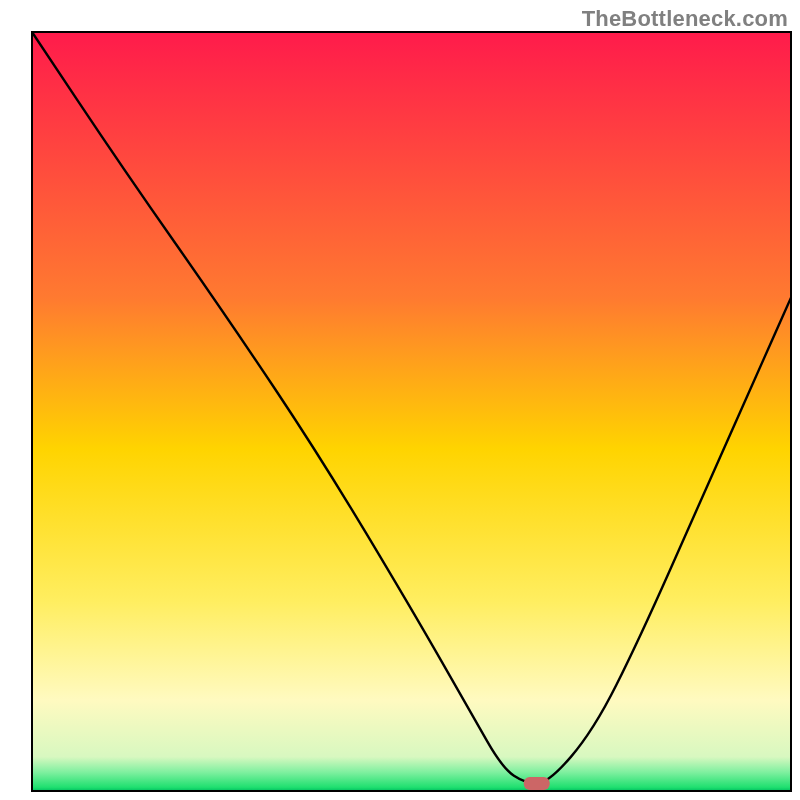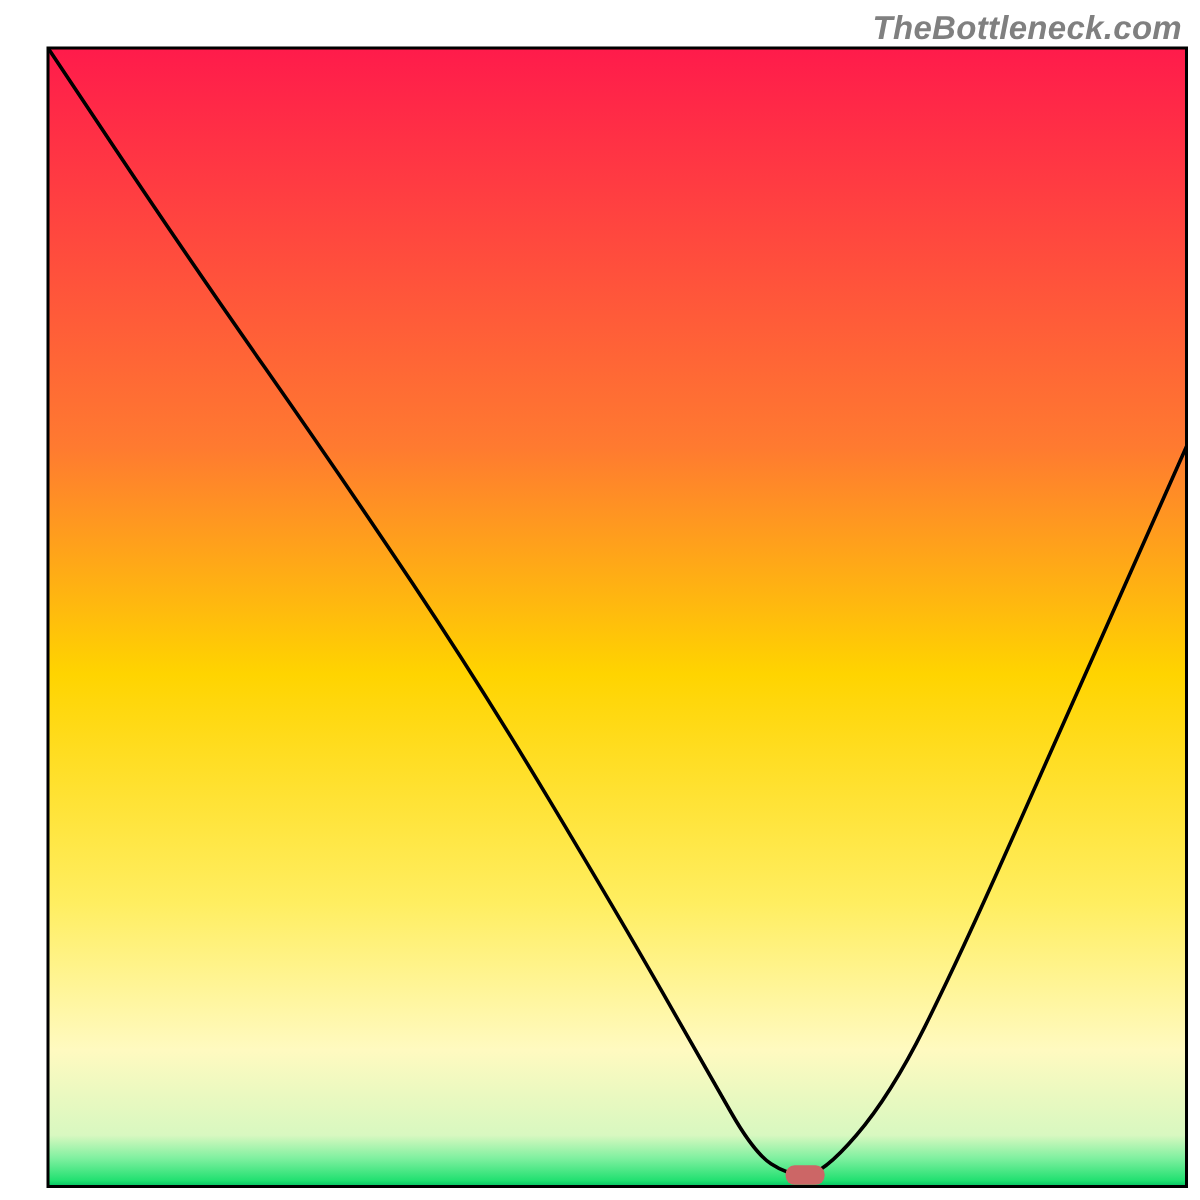--- a/index.html
+++ b/index.html
@@ -8,21 +8,20 @@
     width: 800px;
     height: 800px;
     background: #ffffff;
     overflow: hidden;
     font-family: Arial, Helvetica, sans-serif;
   }
   .wrap {
     position: relative;
     width: 800px;
     height: 800px;
-    font-style: italic;
   }
   .watermark {
     position: absolute;
     top: 6px;
     right: 12px;
     color: #808080;
     font-size: 22px;
     font-weight: 600;
     letter-spacing: 0.2px;
     z-index: 20;

